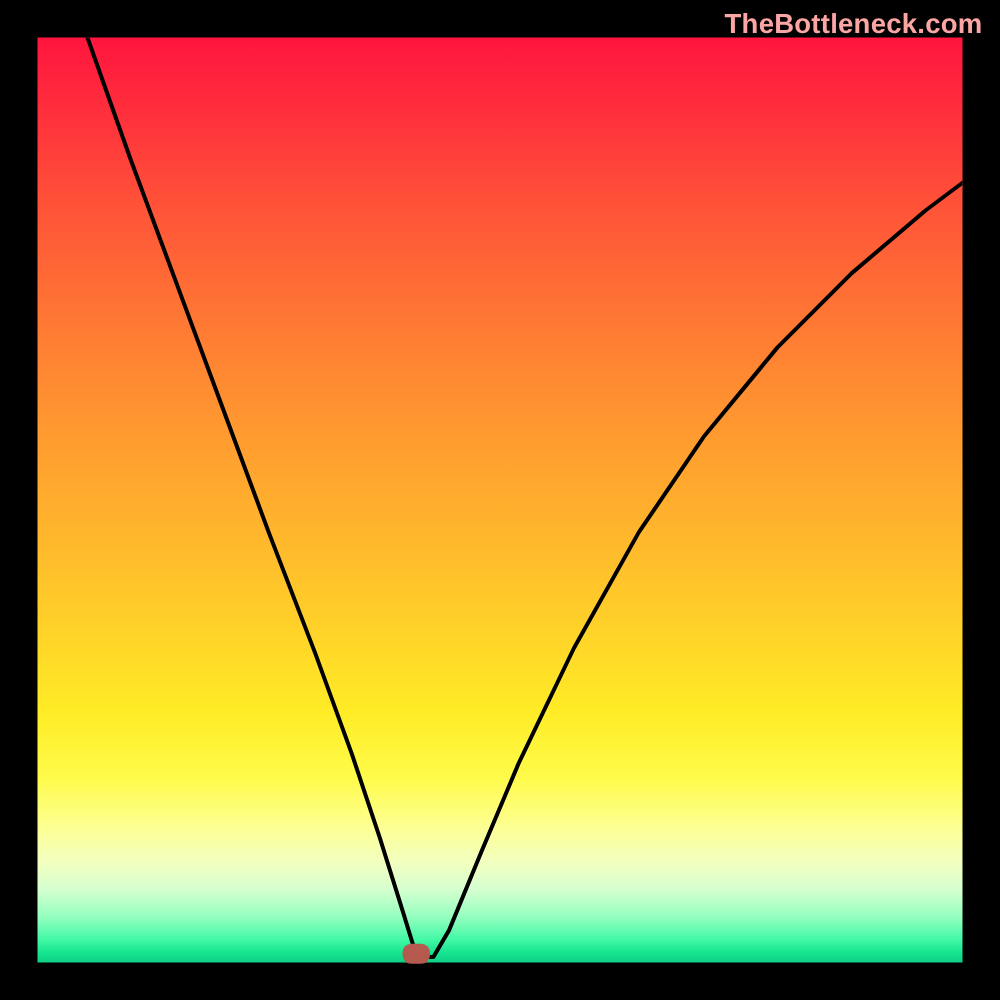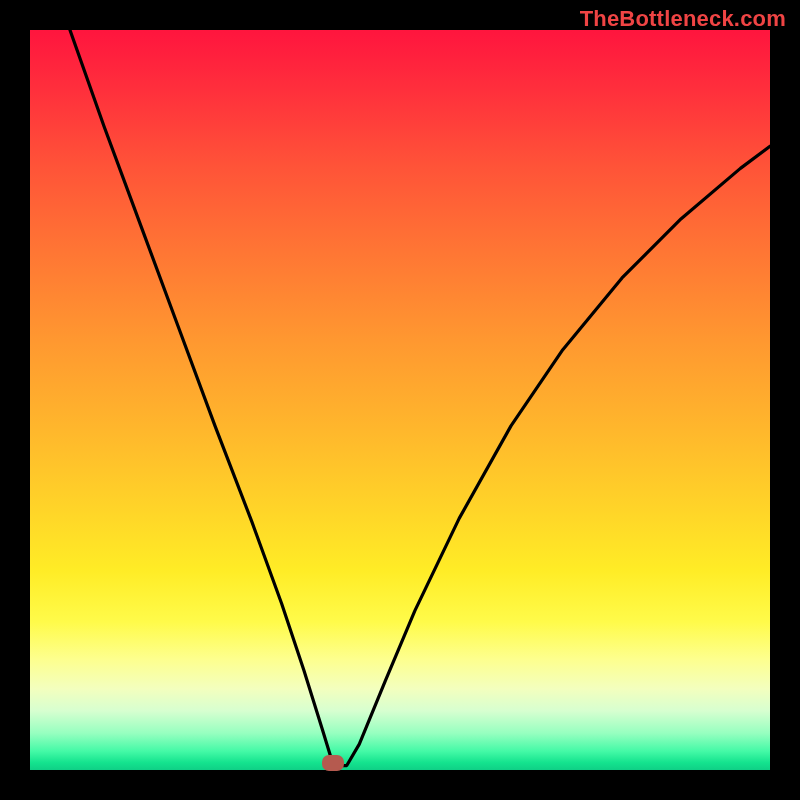--- a/index.html
+++ b/index.html
@@ -8,21 +8,21 @@
     height: 800px;
     background: #000;
     position: relative;
     font-family: Arial, Helvetica, sans-serif;
     overflow: hidden;
   }
   .watermark {
     position: absolute;
     top: 6px;
     right: 14px;
-    color: #ef4444;
+    color: #fca5a5;
     font-size: 22px;
     font-weight: 600;
     letter-spacing: 0.2px;
     z-index: 5;
   }
   .plot-area {
     position: absolute;
     left: 30px;
     top: 30px;
     width: 740px;

